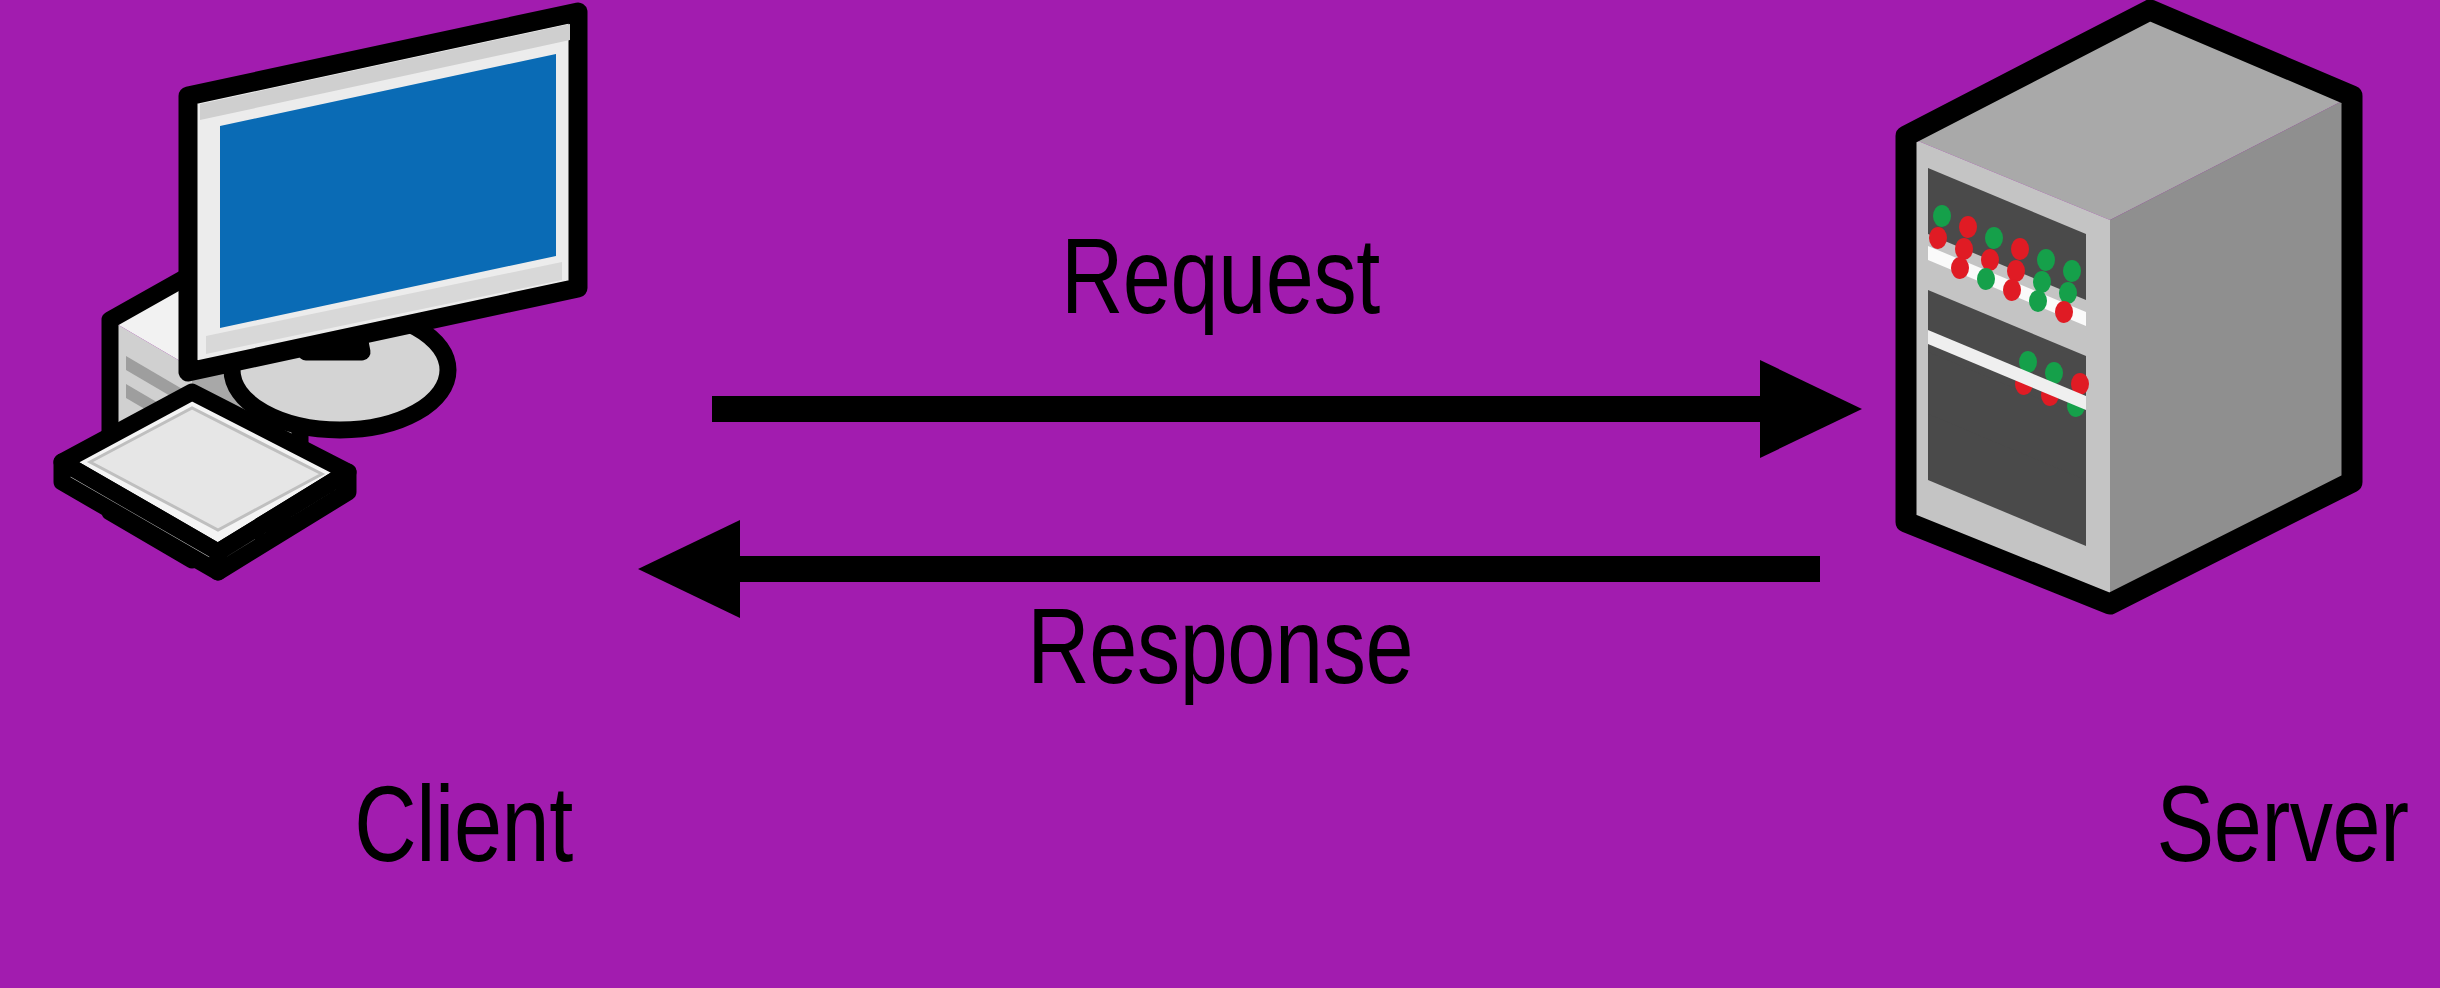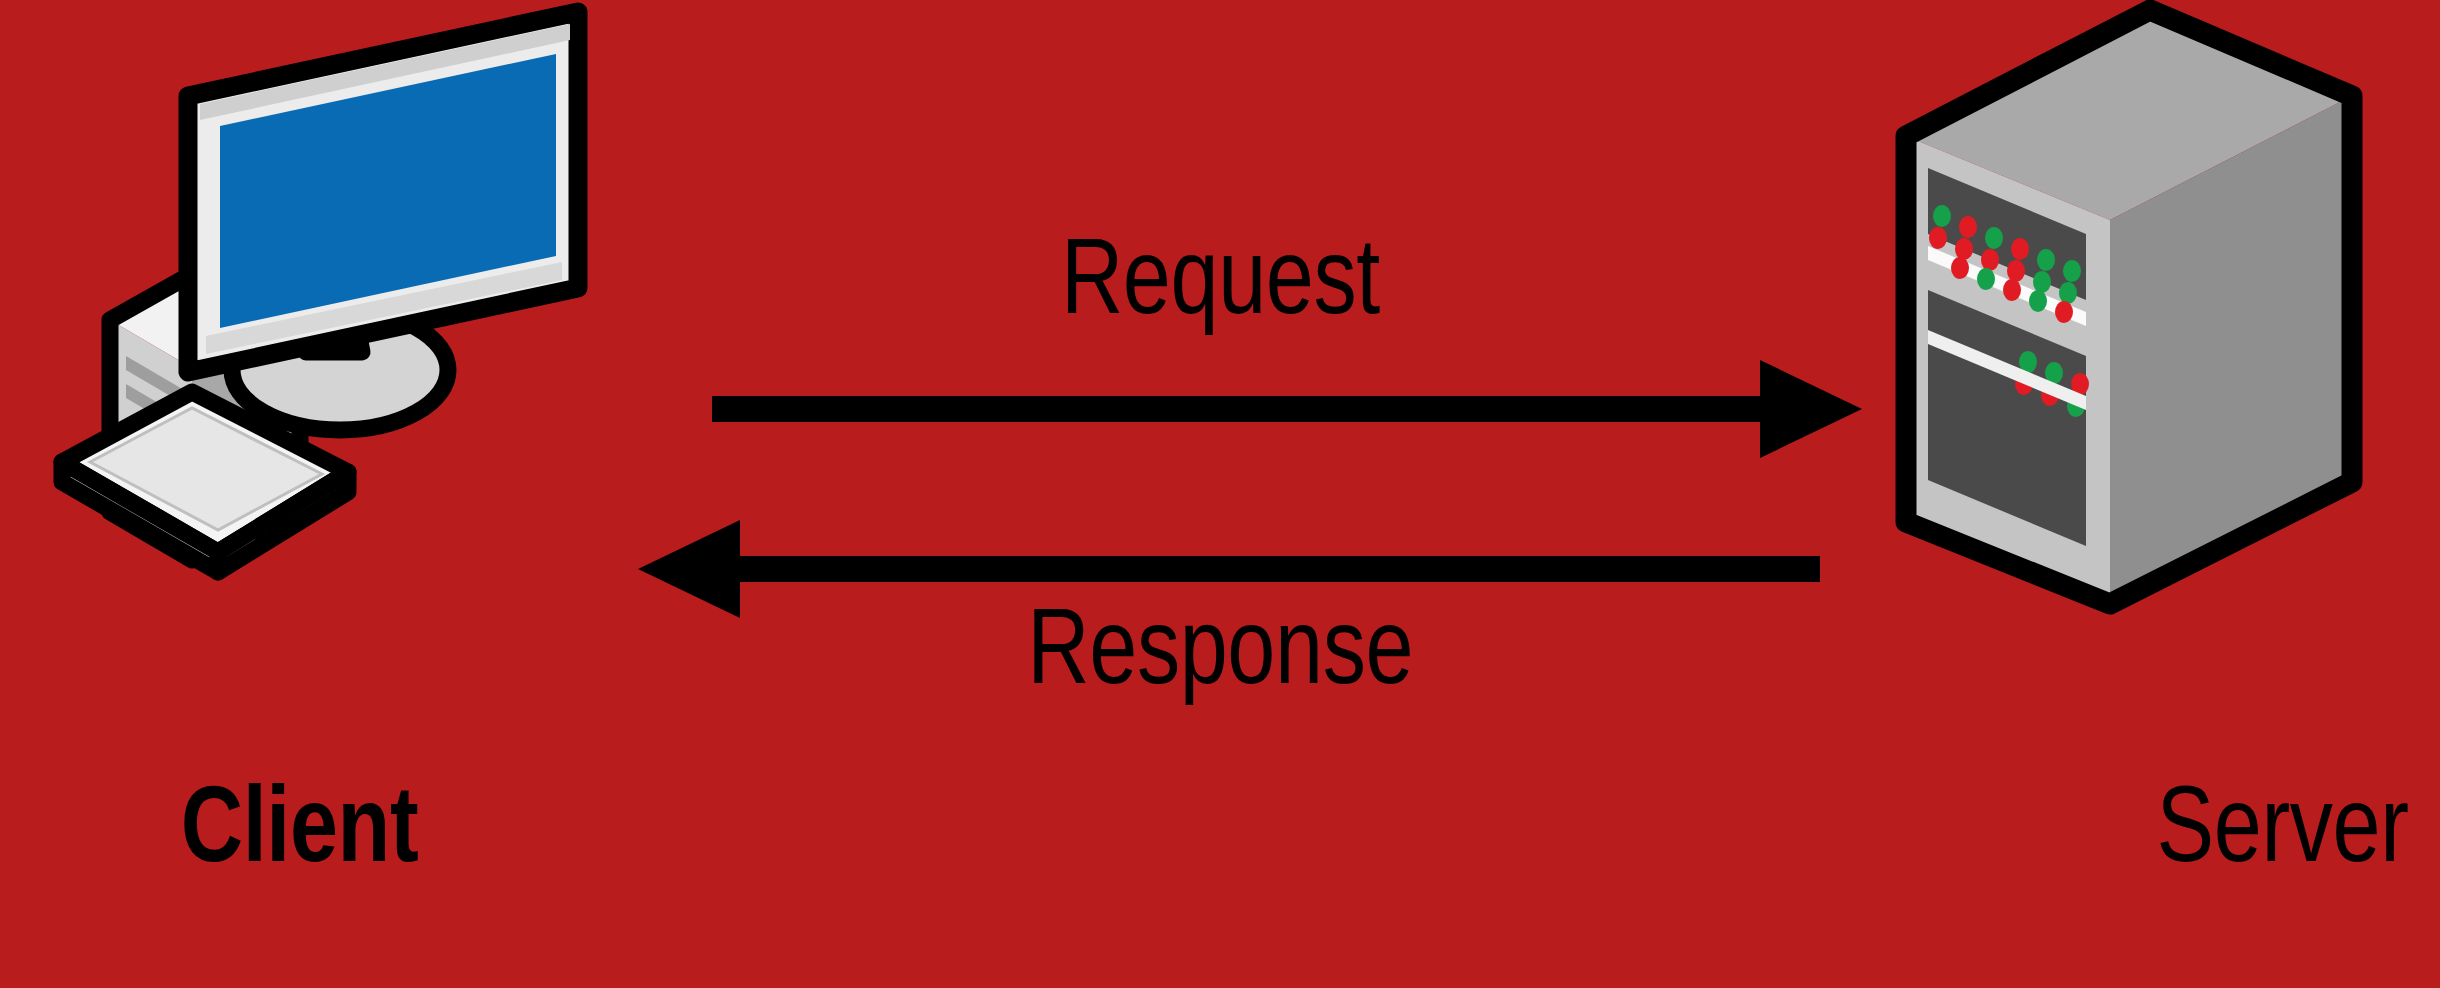--- a/index.html
+++ b/index.html
@@ -14,21 +14,21 @@
     overflow: hidden;
     font-family: "Liberation Sans", "DejaVu Sans", sans-serif;
   }
 
   #diagram-root {
     position: absolute;
     left: 0;
     top: 0;
     width: 2440px;
     height: 988px;
-    background: #b91c1c;
+    background: #a21caf;
   }
 
   .node-group {
     position: absolute;
   }
 
   
   #client-node {
     left: 10px;
     top: 0px;
@@ -85,24 +85,23 @@
     top: 592px;
     width: 2440px;
     text-align: center;
     font-size: 108px;
     transform: none;
   }
   #label-client {
     left: 0px;
     top: 770px;
     width: 600px;
-    text-align: center;
-    font-size: 108px;
-    transform: none;
-    font-weight: bold;
+    text-align: right;
+    font-size: 108px;
+    transform: none;
   }
   #label-server {
     left: 1840px;
     top: 770px;
     width: 600px;
     text-align: right;
     font-size: 108px;
     transform: none;
   }
 </style>

